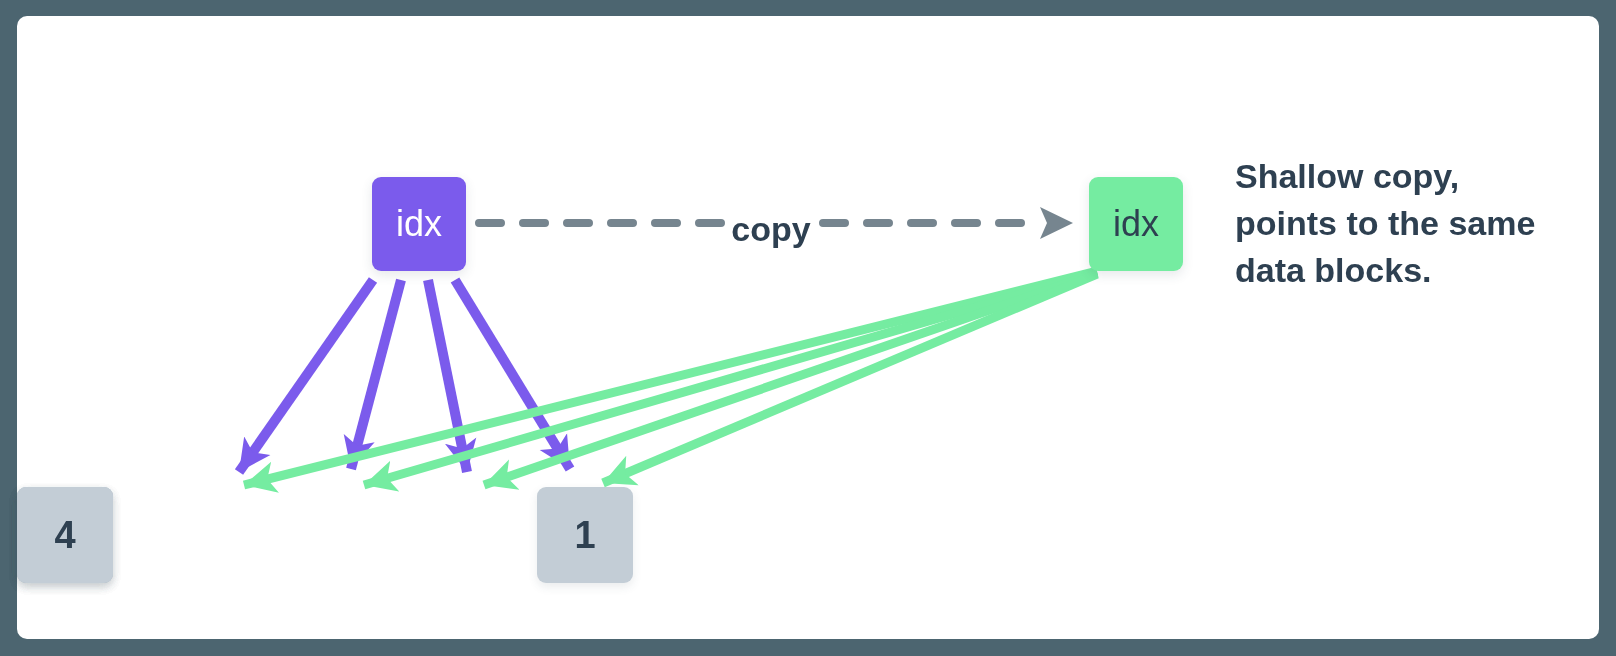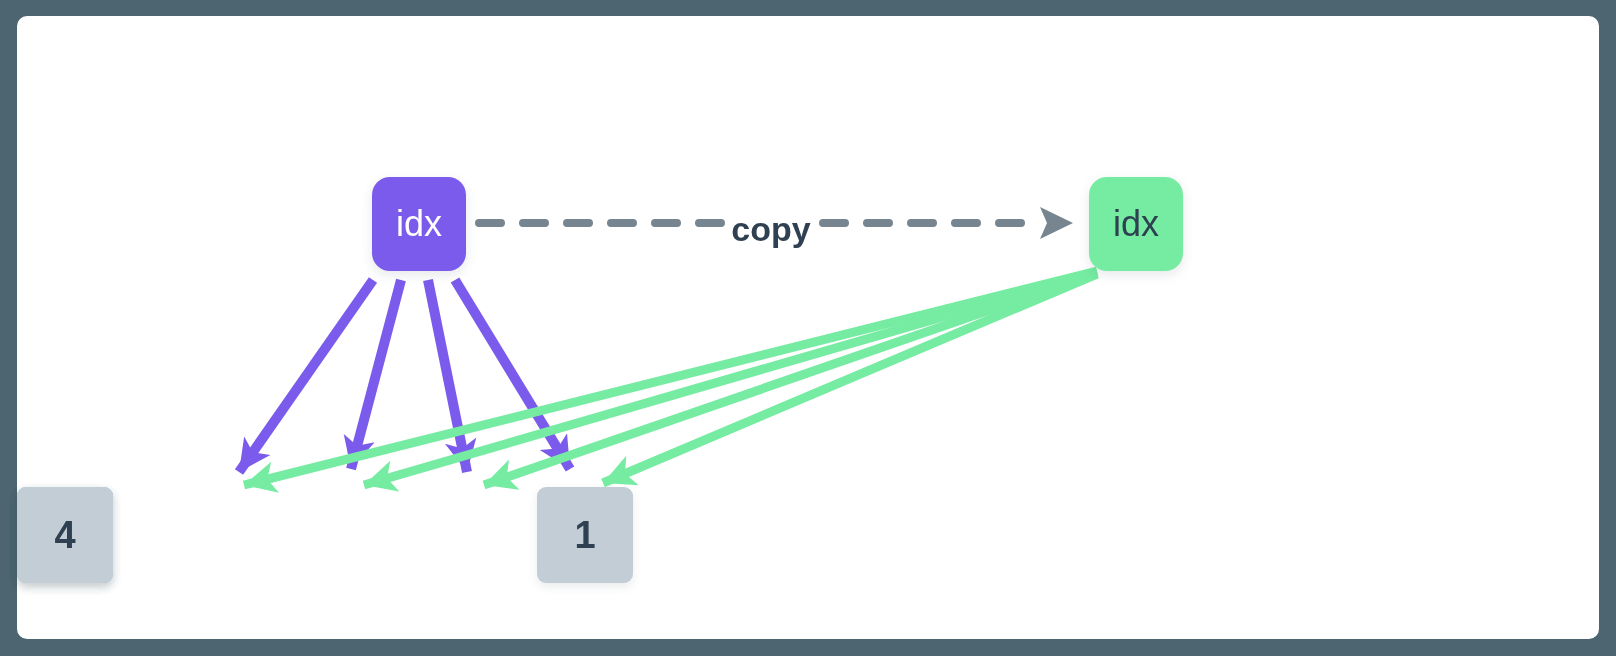--- a/index.html
+++ b/index.html
@@ -33,21 +33,21 @@
     stroke: var(--dash_gray, #76858F); stroke-width: 8;
     stroke-linecap: round; stroke-dasharray: 22 22;
   }
   .purple-fill { fill: var(--purple, #7B5BEC); }
   .green-fill  { fill: var(--green, #75ECA1); }
   .gray-fill   { fill: var(--dash_gray, #76858F); }
 
   .idx-box {
     position: absolute;
     width: 94px; height: 94px;
-    border-radius: 18px;
+    border-radius: 9px;
     display: flex; align-items: center; justify-content: center;
     font-size: 36px; font-weight: 500;
     z-index: 3;
     box-shadow: 0 4px 12px rgba(46,64,81,0.12);
   }
   .idx-box.src  { left: 355px; top: 161px; background: var(--purple, #7B5BEC); color: var(--idx_text_on_purple, #FFFFFF); }
   .idx-box.copy { left: 1072px; top: 161px; background: var(--green, #75ECA1); color: var(--text_dark, #2E4051); }
 
   .copy-label {
     position: absolute;
@@ -126,15 +126,20 @@
       <span>idx</span>
     </div>
 
     <div class="copy-label">copy</div>
 
     <div class="block">1</div>
     <div class="block">2</div>
     <div class="block">3</div>
     <div class="block">4</div>
 
+    <div class="caption">
+      <span>Shallow copy,</span>
+      <span>points to the same</span>
+      <span>data blocks.</span>
+    </div>
 
   </div>
 </div>
 
 </body></html>

